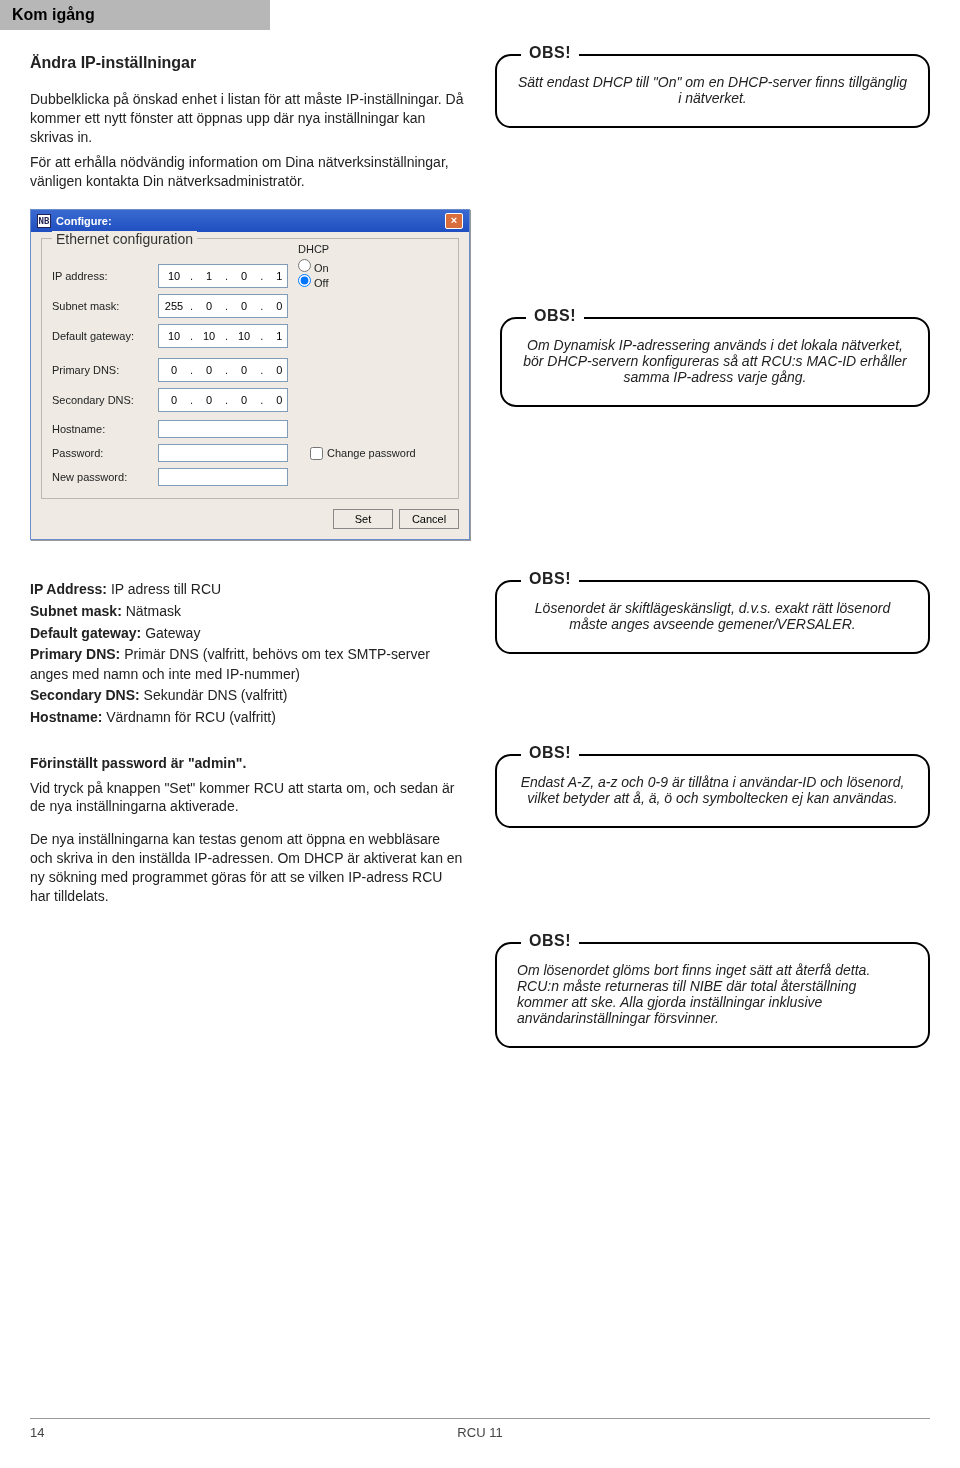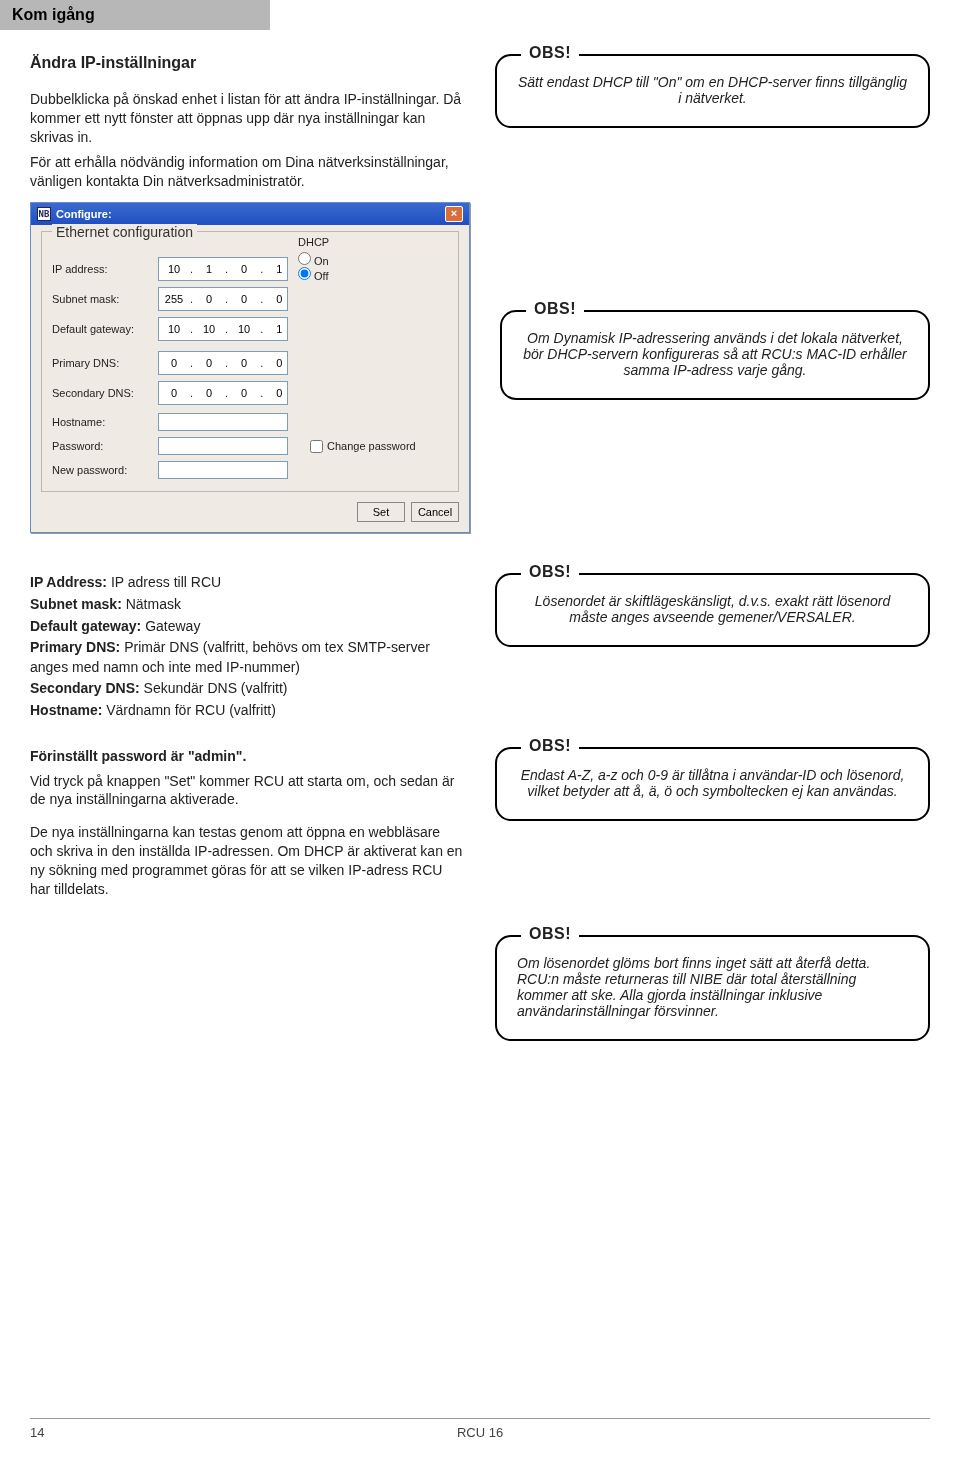--- a/index.html
+++ b/index.html
@@ -174,21 +174,21 @@
     display: flex;
     justify-content: flex-end;
     gap: 6px;
     margin-top: 10px;
   }
   .win-btn {
     border: 1px solid #888;
     background: #efebe4;
     font-size: 11px;
     padding: 1px 0;
-    width: 48px;
+    width: 60px;
     height: 20px;
     text-align: center;
     cursor: default;
   }
 
   .def-list p { margin-bottom: 2px; line-height:1.4;}
   .def-list strong { font-weight: bold; }
 
   .footer {
     position: absolute;
@@ -209,32 +209,32 @@
 </head>
 <body>
 
 <div class="header-band">Kom igång</div>
 
 <div class="content">
 
   <div class="row">
     <div class="col-left">
       <h3 class="section-title">Ändra IP-inställningar</h3>
-      <p>Dubbelklicka på önskad enhet i listan för att ändra IP-inställningar. Då kommer ett nytt fönster att öppnas upp där nya inställningar kan skrivas in.</p>
+      <p>Dubbelklicka på önskad enhet i listan för att måste IP-inställningar. Då kommer ett nytt fönster att öppnas upp där nya inställningar kan skrivas in.</p>
       <p>För att erhålla nödvändig information om Dina nätverksinställningar, vänligen kontakta Din nätverksadministratör.</p>
     </div>
     <div class="col-right">
       <div class="callout">
         <span class="legend">OBS!</span>
         <span>Sätt endast DHCP till "On" om en DHCP-server finns tillgänglig i nätverket.</span>
       </div>
     </div>
   </div>
 
-  <div class="row" style="margin-top:4px; align-items:flex-start;">
+  <div class="row" style="margin-top:11px; align-items:flex-start;">
     <div class="col-left">
 
       <div class="win-dialog">
         <div class="win-title">
           <span class="t-icon">NB</span>
           <span>Configure:</span>
           <span class="close">×</span>
         </div>
         <div class="win-body">
           <div class="fieldset" style="position:relative;">
@@ -378,16 +378,16 @@
         <span>Om lösenordet glöms bort finns inget sätt att återfå detta. RCU:n måste returneras till NIBE där total återställning kommer att ske. Alla gjorda inställningar inklusive användarinställningar försvinner.</span>
       </div>
     </div>
   </div>
 
 </div>
 
 <div class="footer">
   <div class="footer-line">
     <span class="pn">14</span>
-    <span class="mid">RCU 16</span>
+    <span class="mid">RCU 11</span>
     <span style="width:60px;"></span>
   </div>
 </div>
 
 </body></html>

